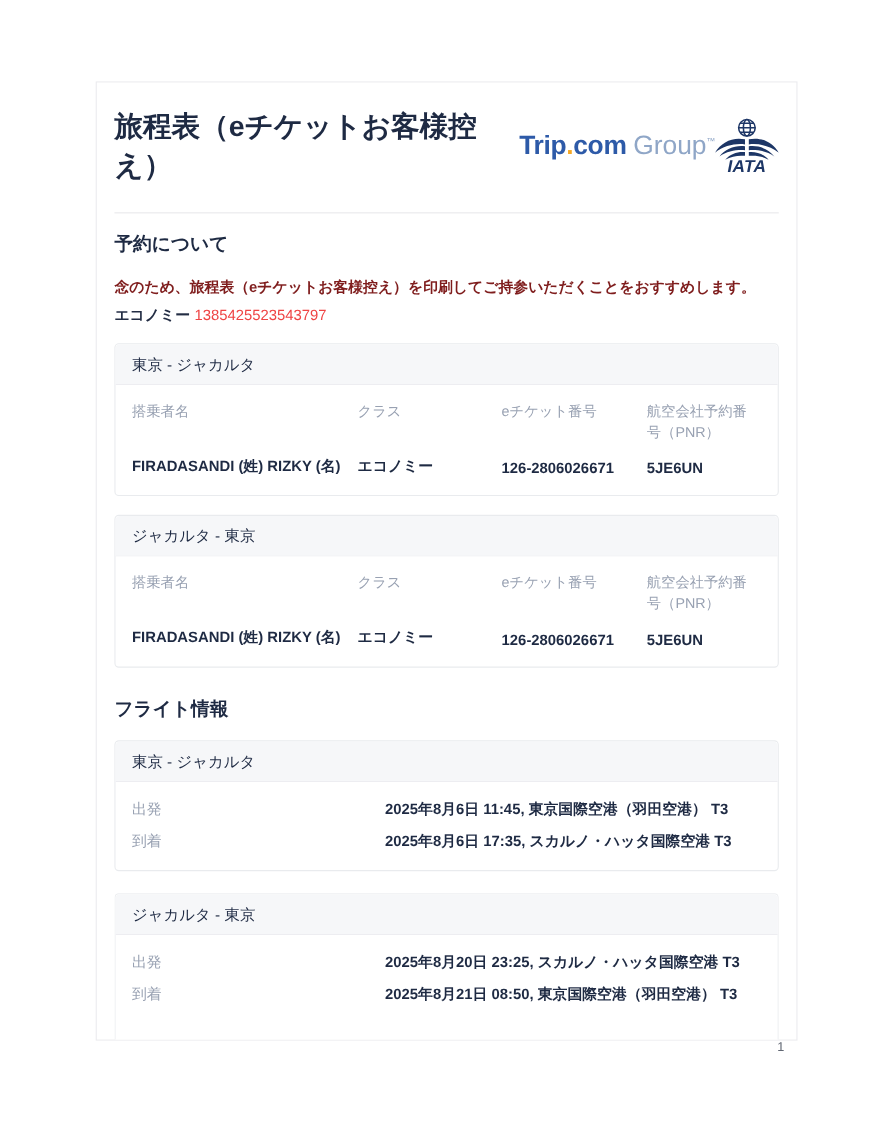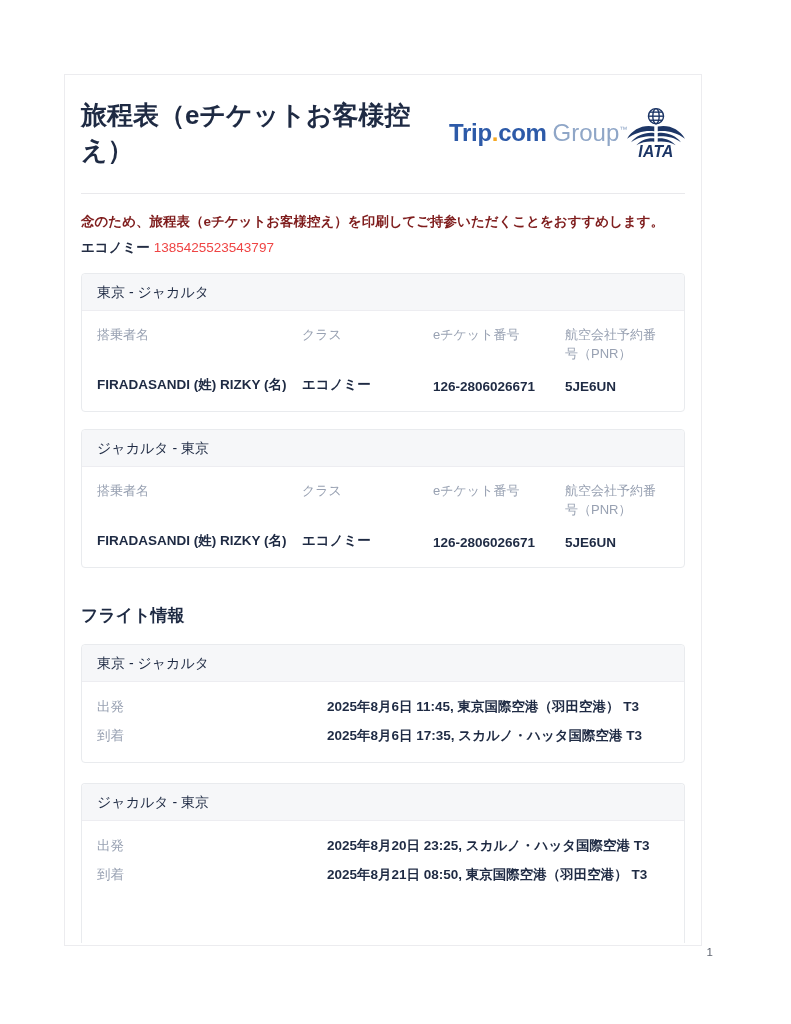--- a/index.html
+++ b/index.html
@@ -3,21 +3,21 @@
 <meta charset="utf-8">
 <style>
   * { margin:0; padding:0; box-sizing:border-box; }
   html,body { background:#ffffff; }
   .canvas {
     position:relative; width:791px; height:1024px; background:#ffffff;
     font-family:"Liberation Sans","DejaVu Sans",sans-serif; color:#1e2a43;
     overflow:hidden;
   }
   .page {
-    position:absolute; left:65px; top:75px; width:636px; height:870px;
+    position:absolute; left:88px; top:75px; width:636px; height:870px;
     background:#ffffff; box-shadow:0 0 0 1px #ececef; padding:0 16px;
     overflow:hidden;
   }
   
   .hdr { display:flex; align-items:center; padding-top:23px; }
   .title { font-size:26px; line-height:35px; font-weight:700; color:#1e2a43; max-width:352px; }
   .logos { margin-left:auto; display:flex; align-items:center; }
   .triplogo { font-size:24px; font-weight:700; color:#2d5aa8; white-space:nowrap; letter-spacing:-0.3px; }
   .triplogo .dot { color:#f5a824; }
   .triplogo .group { font-weight:400; color:#8fa6c7; margin-left:6px; letter-spacing:0; }
@@ -37,21 +37,21 @@
     background:#f6f7f9; border-bottom:1px solid #ededf1; border-radius:4px 4px 0 0;
     padding:8px 15px; font-size:14px; line-height:20px; font-weight:400; color:#1e2a43;
   }
   .pax-grid {
     display:grid; grid-template-columns:205px 131px 132px 1fr;
     padding:14px 15px 17px;
   }
   .pax-grid .th { font-size:13px; line-height:19px; color:#98a1b2; padding-right:12px; margin-bottom:13px; }
   .pax-grid .td { font-size:13.5px; font-weight:700; color:#1e2a43; align-self:end; padding-right:8px; }
   .gap17 { margin-top:17px; }
-  .flights-h { margin-top:36px; }
+  .flights-h { margin-top:26px; }
   .frows { padding:14px 15px 16px; }
   .frow { display:flex; font-size:13.5px; line-height:21px; margin-bottom:8px; }
   .frow:last-child { margin-bottom:0; }
   .frow .fl { flex:none; width:230px; color:#98a1b2; font-weight:400; }
   .frow .fv { font-weight:700; color:#1e2a43; }
   .card-clipped { border-bottom:none; border-radius:4px 4px 0 0; padding-bottom:42px; margin-top:20px; }
   
   .pageno {
     position:absolute; left:77px; top:946px; width:636px; text-align:right;
     font-size:11.5px; color:#606672;
@@ -85,20 +85,21 @@
               <path d="M53,54 C65,53 76,57 84,66 C74,60 62,59 53,60 Z"></path>
             </g>
             <text x="50" y="86" text-anchor="middle" font-family="Liberation Sans, DejaVu Sans, sans-serif" font-size="27" font-weight="bold" font-style="italic" letter-spacing="0.5" fill="#1d3666">IATA</text>
           </svg>
         </div>
       </div>
     </div>
 
     <hr class="rule">
 
+    <div class="h2 booking-h">予約について</div>
     <p class="note">念のため、旅程表（eチケットお客様控え）を印刷してご持参いただくことをおすすめします。</p>
     <p class="bkline"><span>エコノミー</span><a href="#" class="bknum">1385425523543797</a></p>
 
     <div class="card">
       <div class="card-h">東京 - ジャカルタ</div>
       <div class="pax-grid">
         <div class="th">搭乗者名</div>
         <div class="th">クラス</div>
         <div class="th">eチケット番号</div>
         <div class="th">航空会社予約番号（PNR）</div>

